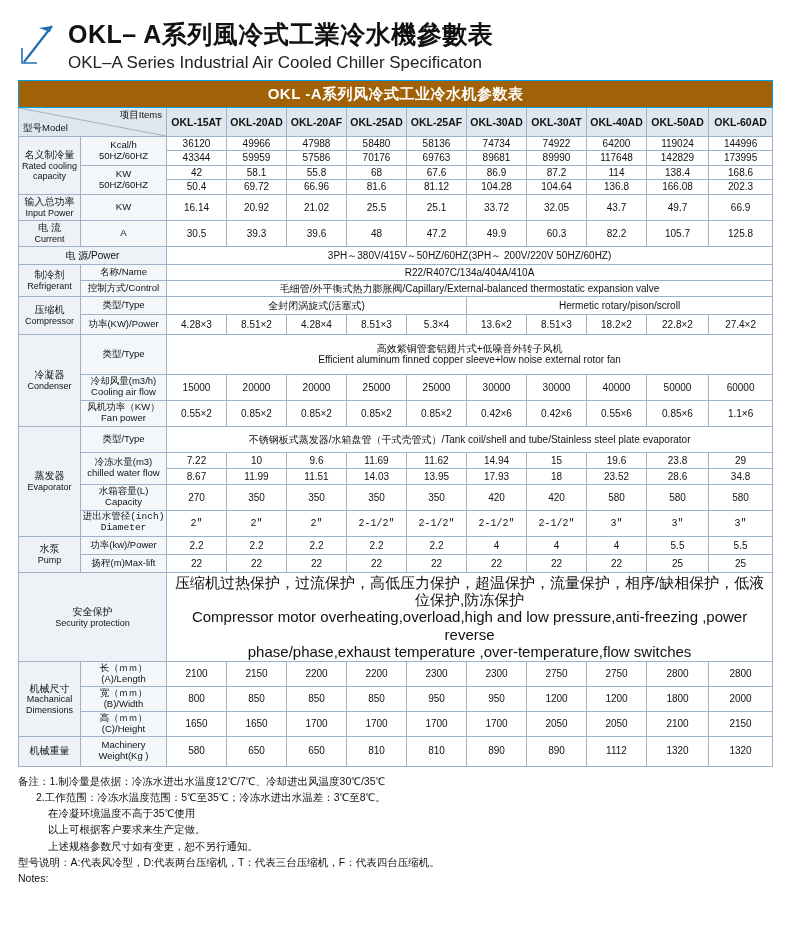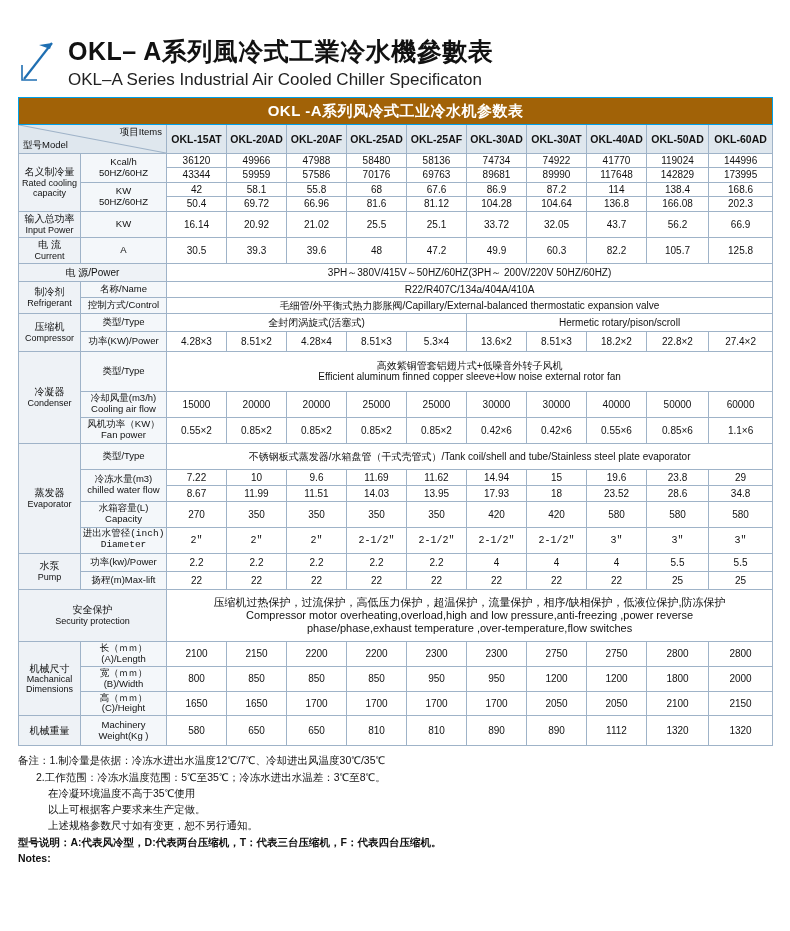--- a/index.html
+++ b/index.html
@@ -6,21 +6,21 @@
   body{
     width:790px;height:931px;
     background:#ffffff;
     font-family:"Liberation Sans", sans-serif;
     color:#1a1a1a;
     -webkit-font-smoothing:antialiased;
   }
   .page{position:relative;width:790px;height:931px;box-sizing:border-box;}
 
   
-  .header{display:flex;align-items:flex-start;padding:35px 0 6px 18px;}
+  .header{display:flex;align-items:flex-start;padding:18px 0 6px 18px;}
   .logo{width:44px;height:48px;flex:0 0 44px;position:relative;margin-right:6px;}
   .logo svg{display:block;}
   .titles{padding-top:2px;}
   .title-cn{
     font-size:25px;font-weight:bold;letter-spacing:0.5px;color:#111;
     line-height:1.15;white-space:nowrap;
   }
   .title-en{
     font-size:17px;color:#222;line-height:1.3;margin-top:3px;white-space:nowrap;
   }
@@ -73,33 +73,33 @@
   }
   .sub{
     background:#f4f7fa;
     font-size:9.5px;
   }
   .val{background:#ffffff;font-size:10px;}
   .wide{font-size:10px;margin-top:37px;}
   .twoline{line-height:1.15;}
   .cn{font-size:10px;}
   .en{font-size:9px;}
-  .sec-prot{font-size:11px;line-height:1.45;padding:4px;}
+  .sec-prot{font-size:15px;line-height:1.45;padding:4px;}
 
   
   .notes{
     padding:6px 16px 0 18px;
     font-size:10.5px;
     line-height:1.55;
     color:#111;
   }
   .notes .ln{white-space:nowrap;}
   .notes .ind1{padding-left:18px;}
   .notes .ind2{padding-left:30px;}
-  .notes .bold{font-weight:bold;}
+  .notes .bold{font-weight:normal;}
 </style>
 </head>
 <body>
 
 <div class="page">
 
   <div class="header">
     <div class="logo">
       <svg width="44" height="48" viewBox="0 0 44 48">
         <path d="M6 44 L34 8" stroke="#1f6fb2" stroke-width="2.2" fill="none"></path>
@@ -164,21 +164,21 @@
           <div>Kcal/h</div>
           <div>50HZ/60HZ</div>
         </td>
         <td class="val">36120</td>
         <td class="val">49966</td>
         <td class="val">47988</td>
         <td class="val">58480</td>
         <td class="val">58136</td>
         <td class="val">74734</td>
         <td class="val">74922</td>
-        <td class="val">41770</td>
+        <td class="val">64200</td>
         <td class="val">119024</td>
         <td class="val">144996</td>
       </tr>
       <tr>
         <td class="val">43344</td>
         <td class="val">59959</td>
         <td class="val">57586</td>
         <td class="val">70176</td>
         <td class="val">69763</td>
         <td class="val">89681</td>
@@ -224,21 +224,21 @@
         </td>
         <td class="sub">KW</td>
         <td class="val">16.14</td>
         <td class="val">20.92</td>
         <td class="val">21.02</td>
         <td class="val">25.5</td>
         <td class="val">25.1</td>
         <td class="val">33.72</td>
         <td class="val">32.05</td>
         <td class="val">43.7</td>
-        <td class="val">56.2</td>
+        <td class="val">49.7</td>
         <td class="val">66.9</td>
       </tr>
 
       <tr style="height:26px;">
         <td class="lbl">
           <div class="cn">电  流</div>
           <div class="en">Current</div>
         </td>
         <td class="sub">A</td>
         <td class="val">30.5</td>

